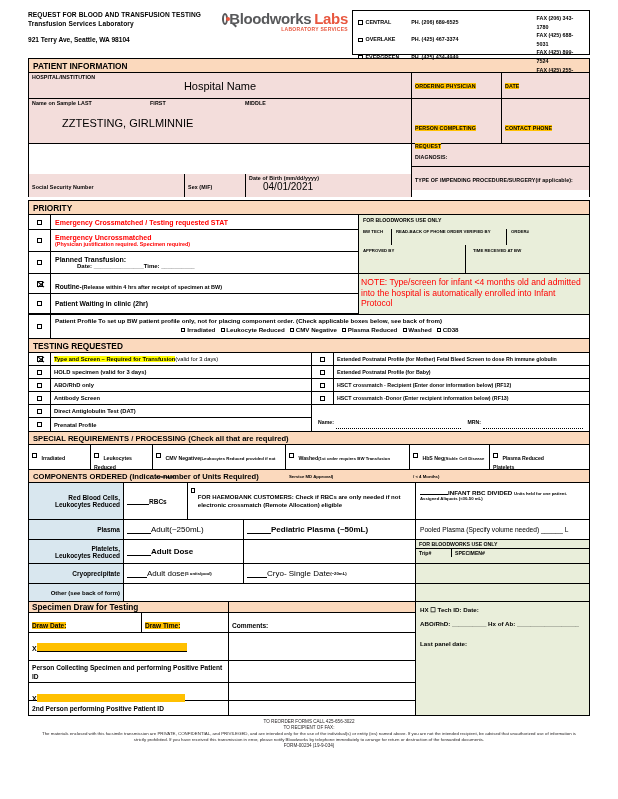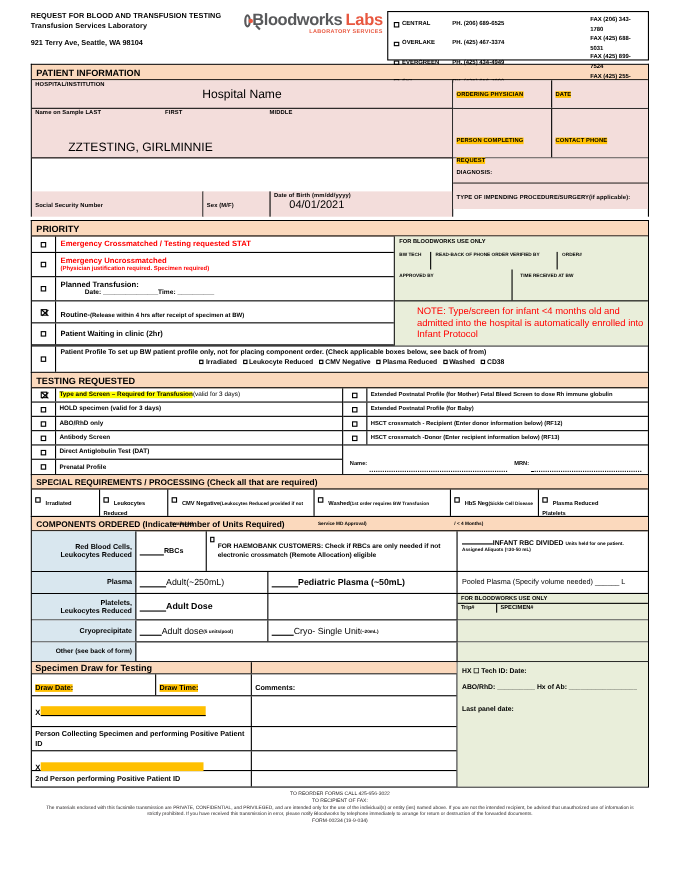--- a/index.html
+++ b/index.html
@@ -139,21 +139,21 @@
         <div class="pink" style="height:26px;border-bottom:1px solid #000;padding:1px 3px;">
           <div class="lbl">HOSPITAL/INSTITUTION</div>
           <div class="val">Hospital Name</div>
         </div>
         <div class="pink" style="height:45px;border-bottom:1px solid #000;padding:1px 3px;">
           <div style="display:flex;">
             <span class="lbl" style="width:118px">Name on Sample   LAST</span>
             <span class="lbl" style="width:95px">FIRST</span>
             <span class="lbl">MIDDLE</span>
           </div>
-          <div class="val" style="margin-top:22px;text-align:left;padding-left:30px;">ZZTESTING, GIRLMINNIE</div>
+          <div class="val" style="margin-top:11px;text-align:left;padding-left:30px;">ZZTESTING, GIRLMINNIE</div>
         </div>
         <div style="display:flex;height:23px;margin-top:30px;">
           <div class="cell pink" style="width:156px">
             <span class="lbl">Social Security Number</span>
           </div>
           <div class="cell pink" style="width:61px">
             <span class="lbl">Sex (M/F)</span>
           </div>
           <div class="pink" style="flex:1;padding:1px 3px;">
             <div class="lbl">Date of Birth (mm/dd/yyyy)</div>
@@ -244,21 +244,21 @@
             <span class="tiny" style="padding-left:4px;width:114px">READ-BACK OF PHONE ORDER VERIFIED BY</span>
             <span style="border-left:1px solid #000;height:16px;"></span>
             <span class="tiny" style="padding-left:4px;">ORDER#</span>
           </div>
           <div style="display:flex;margin-top:3px;">
             <span class="tiny" style="width:110px">APPROVED BY</span>
             <span class="tiny">TIME RECEIVED AT BW</span>
           </div>
           <span style="position:absolute;left:106px;top:30px;border-left:1px solid #000;height:28px;"></span>
         </div>
-        <div style="height:40px;padding:3px 2px 0 2px;margin-left:18px;">
+        <div style="height:40px;padding:3px 2px 0 2px;">
           <div class="note">NOTE: Type/screen for infant &lt;4 months old and admitted into the hospital is automatically enrolled into Infant Protocol</div>
         </div>
       </div>
     </div>
 
     <div style="border-top:1px solid #000;display:flex;height:24px;">
       <div class="pr-cb" style="width:22px">
           <span class="cb"></span>
         </div>
       <div style="flex:1;padding:2px 4px;">
@@ -444,21 +444,21 @@
       <div class="cell blue" style="width:95px;display:flex;align-items:center;justify-content:flex-end;">
         <span class="b" style="font-size:6.5px">Cryoprecipitate</span>
       </div>
       <div class="cell" style="width:120px;display:flex;align-items:center;">
         <span style="display:inline-block;width:20px;border-bottom:1px solid #000;height:9px;"></span>
           <span style="font-size:8px">Adult dose</span>
           <span class="tiny">(5 units/pool)</span>
       </div>
       <div class="cell" style="width:172px;display:flex;align-items:center;">
         <span style="display:inline-block;width:20px;border-bottom:1px solid #000;height:9px;"></span>
-          <span style="font-size:8px">Cryo- Single Unit</span>
+          <span style="font-size:8px">Cryo- Single Date</span>
           <span class="tiny">(~20mL)</span>
       </div>
       <div style="flex:1;" class="green"></div>
     </div>
 
     <div style="display:flex;height:17px;">
       <div class="cell blue" style="width:95px;display:flex;align-items:center;justify-content:flex-end;">
         <span class="b" style="font-size:6px">Other (see back of form)</span>
       </div>
       <div class="cell" style="width:292px;"></div>

